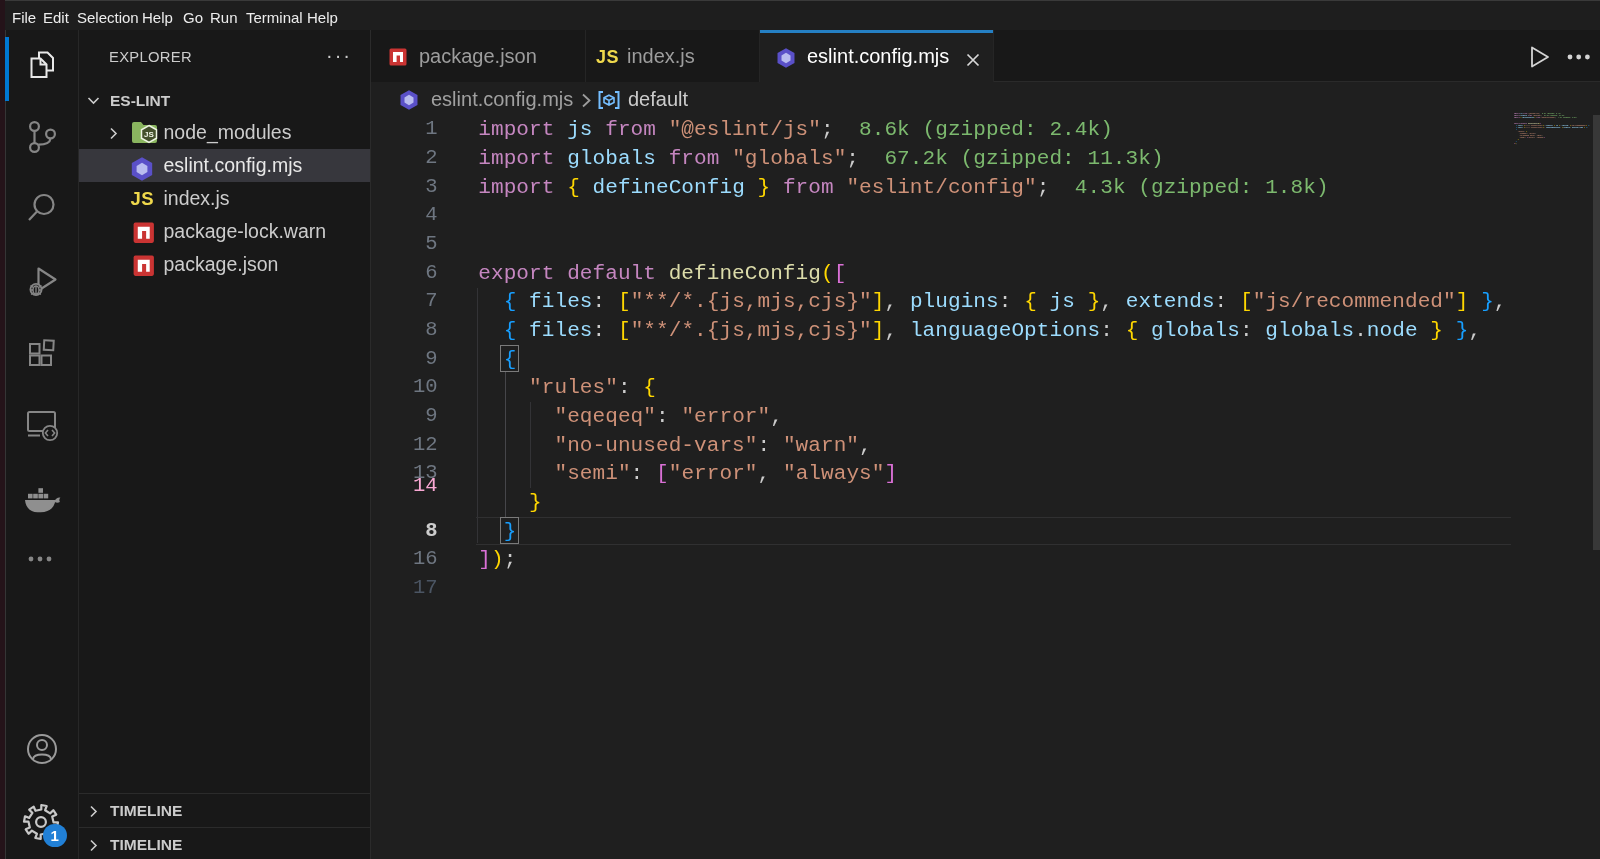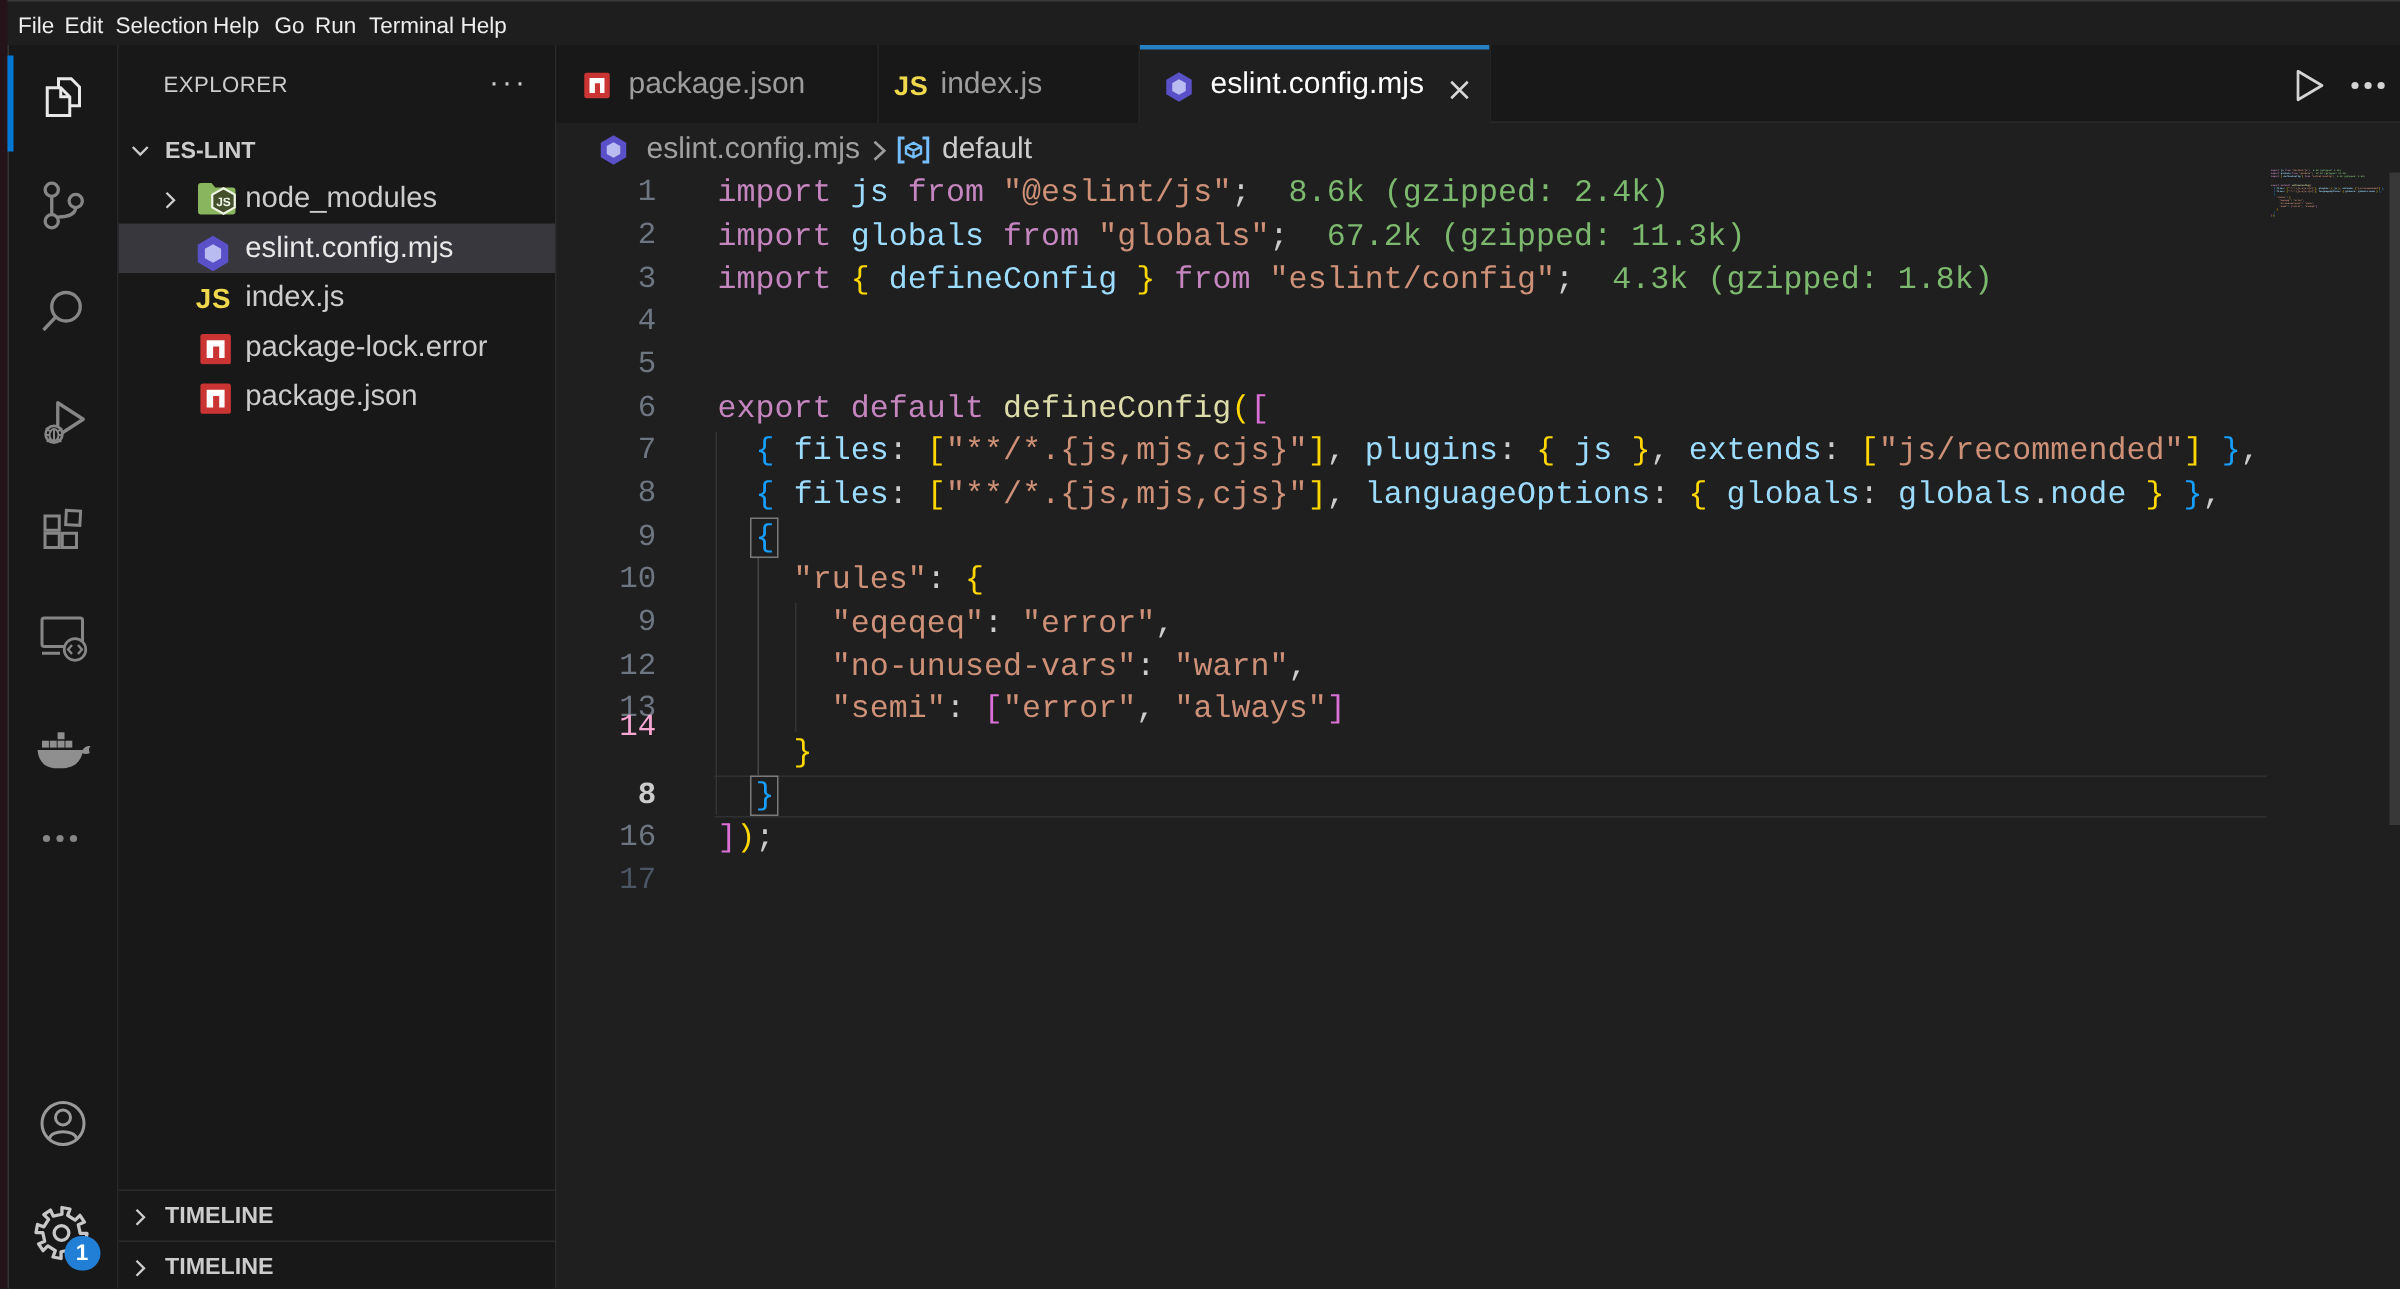--- a/index.html
+++ b/index.html
@@ -110,21 +110,21 @@
 <svg style="position:absolute;left:108px;top:126.5px" width="11" height="13" viewBox="0 0 11 13">
     <path d="M3 1.5 L8 6.5 L3 11.5" fill="none" stroke="#cccccc" stroke-width="1.6"></path>
   </svg>
 <div class="trow" style="top:148.5px;background:#37373d;color:#e8e8e8">
     <span style="position:absolute;left:84.5px">eslint.config.mjs</span>
   </div>
 <div class="trow" style="top:181.5px">
     <span style="position:absolute;left:84.5px">index.js</span>
   </div>
 <div class="trow" style="top:214.5px">
-    <span style="position:absolute;left:84.5px">package-lock.error</span>
+    <span style="position:absolute;left:84.5px">package-lock.warn</span>
   </div>
 <div class="trow" style="top:247.5px">
     <span style="position:absolute;left:84.5px">package.json</span>
   </div>
 <svg style="position:absolute;left:130px;top:156.5px" width="24" height="24" viewBox="0 0 24 24">
     <polygon points="12.00,0.24 1.82,6.12 1.82,17.88 12.00,23.76 22.18,17.88 22.18,6.12" fill="#5a50c8"></polygon>
     <polygon points="12.00,5.76 6.60,8.88 6.60,15.12 12.00,18.24 17.40,15.12 17.40,8.88" fill="#b9bcf0"></polygon>
   </svg>
 <svg style="position:absolute;left:133px;top:221.5px" width="21.5" height="21.5" viewBox="0 0 18 18">
     <rect x="0.5" y="0.5" width="17" height="17" rx="1.5" fill="#ca3433"></rect>

